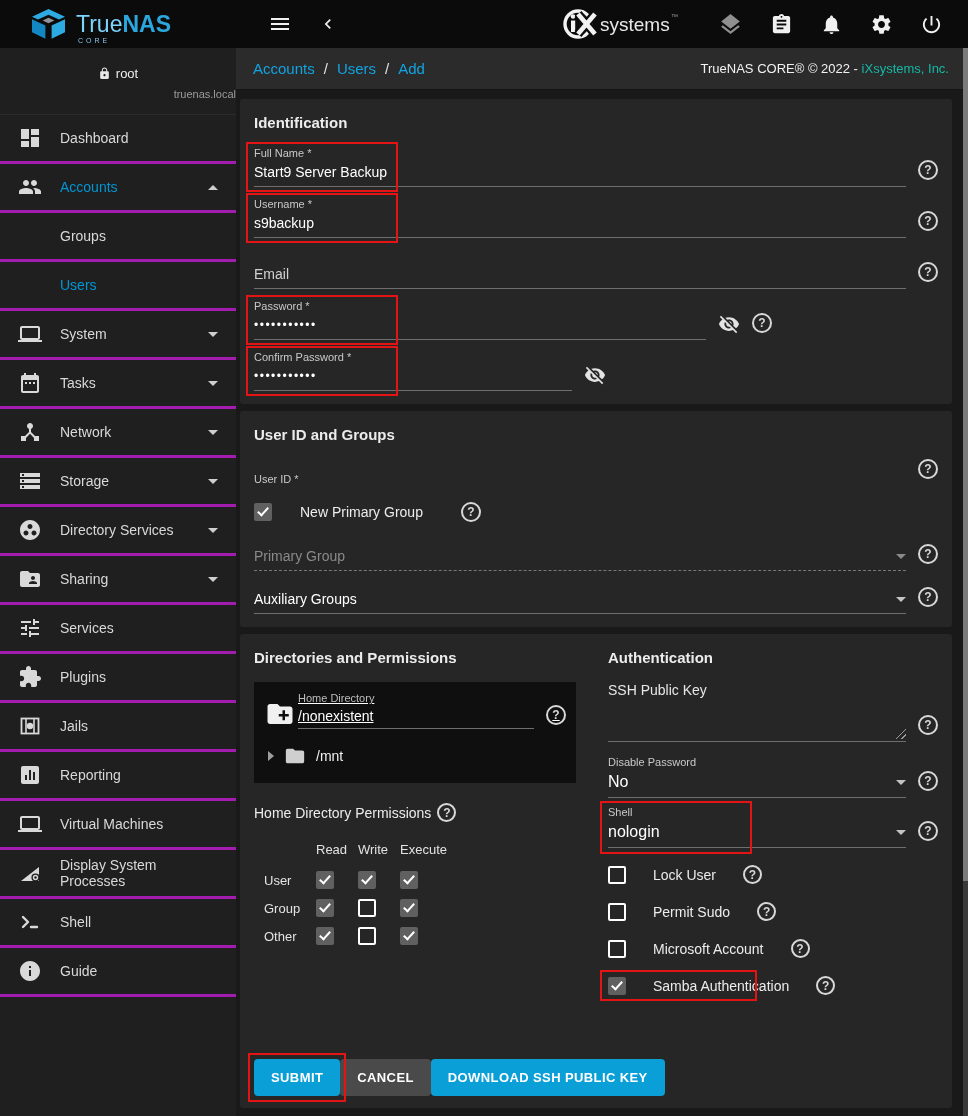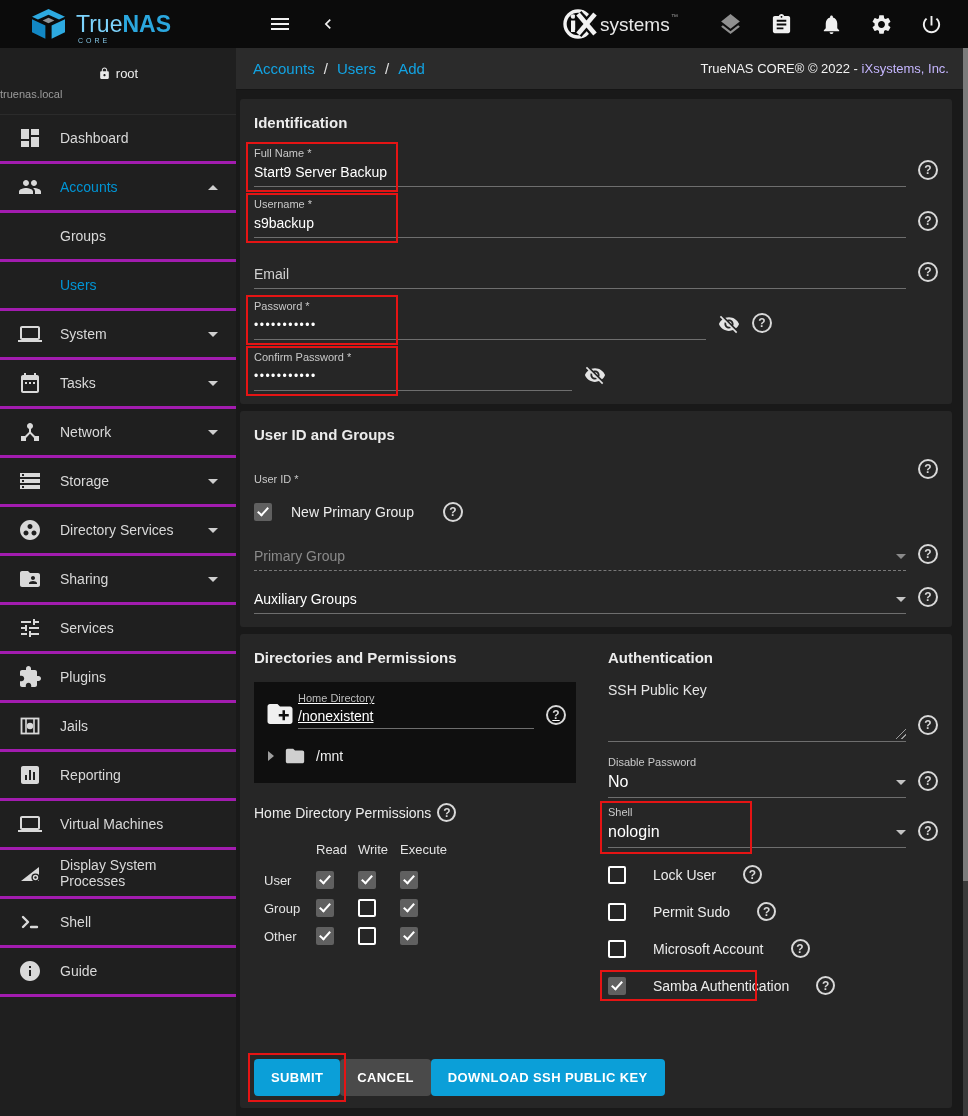--- a/index.html
+++ b/index.html
@@ -24,39 +24,39 @@
   .ix-logo { margin-left:auto; display:flex; align-items:center; }
   .top-icons { display:flex; align-items:center; gap:27px; margin-left:38px; margin-right:25px; }
   .top-icons .iconbtn { padding:0; }
   .tc-gray { color:#8f8f8f; }
 
   
   .shell-row { display:flex; flex:1; min-height:0; }
 
   
   .sidebar { width:236px; flex:none; background:#1f1f1f; overflow:hidden; }
-  .user-block { text-align:left; padding:18px 0 14px; border-bottom:1px solid #2b2b2b; }
+  .user-block { text-align:right; padding:18px 0 14px; border-bottom:1px solid #2b2b2b; }
   .user-name { font-size:13px; color:#ededed; display:flex; justify-content:center; align-items:center; gap:5px; }
   .user-host { font-size:11px; color:#9b9b9b; margin-top:7px; }
   .nav-item { height:49px; display:flex; align-items:center; padding:0 18px; border-bottom:3px solid #a21caf; font-size:14px; color:#d9d9d9; cursor:pointer; }
   .nav-item .ic { width:24px; height:24px; margin-right:18px; flex:none; display:flex; align-items:center; color:#d9d9d9; }
   .nav-item.child { padding-left:60px; }
   .nav-item.active .lbl { color:#0095d5; }
   .chev { margin-left:auto; width:0; height:0; }
   .chev.down { border-left:5px solid transparent; border-right:5px solid transparent; border-top:5px solid #cfcfcf; }
   .chev.up   { border-left:5px solid transparent; border-right:5px solid transparent; border-bottom:5px solid #cfcfcf; }
 
   
   .content { flex:1; display:flex; flex-direction:column; min-width:0; padding-right:5px; }
   .breadcrumb-bar { height:42px; flex:none; background:#2b2b2b; display:flex; align-items:center; padding:0 14px 0 17px; border-bottom:1px solid #151515; }
   .breadcrumb { display:flex; align-items:center; font-size:15px; }
   .breadcrumb a { color:#12a3e2; text-decoration:none; cursor:pointer; }
   .breadcrumb .sep { color:#e0e0e0; padding:0 9px; }
   .copyright { margin-left:auto; font-size:13px; color:#f2f2f2; }
-  .copyright a { color:#c4b5fd; text-decoration:none; cursor:pointer; }
+  .copyright a { color:#14b8a6; text-decoration:none; cursor:pointer; }
 
   .cards { flex:1; min-height:0; display:flex; flex-direction:column; gap:7px; padding:9px 11px 8px 4px; }
   .card { background:#262626; border-radius:3px; padding:11px 14px; }
   .card:last-child { flex:1; display:flex; flex-direction:column; overflow:hidden; padding-bottom:12px; }
   h2.section { font-size:15px; font-weight:700; color:#ececec; margin:4px 0 16px; }
 
   
   .frow { display:flex; align-items:flex-end; margin-bottom:11px; }
   .field { position:relative; flex:1; min-width:0; }
   .field.fixed455 { flex:none; width:452px; }
@@ -78,21 +78,21 @@
 
   .red-frame { position:absolute; left:-8px; top:-5px; width:152px; height:50px; border:2px solid #e51414; pointer-events:none; z-index:2; }
   .red-frame.tall { height:53px; }
 
   
   .cb { width:18px; height:18px; border-radius:2px; flex:none; position:relative; cursor:pointer; }
   .cb.unchecked { border:2px solid #fff; background:transparent; }
   .cb.checked { background:#606060; }
   .cb.checked::after { content:""; position:absolute; left:6px; top:2px; width:4px; height:9px;
                        border:solid #fff; border-width:0 2px 2px 0; transform:rotate(42deg); }
-  .cbrow { display:flex; align-items:center; gap:19px; margin:16px 0 22px; font-size:14px; color:#ececec; }
+  .cbrow { display:flex; align-items:center; gap:28px; margin:16px 0 22px; font-size:14px; color:#ececec; }
 
   
   .two-col { display:flex; min-height:0; }
   .left-col { width:322px; flex:none; }
   .right-col { flex:1; margin-left:32px; min-width:0; }
 
   .home-panel { background:#0f0f0f; padding:10px 10px 14px; margin-bottom:20px; }
   .hd-row { display:flex; align-items:flex-end;text-decoration:underline; }
   .hd-icon { color:#f0f0f0; flex:none; margin-right:2px; display:flex; }
   .hd-field { flex:1; min-width:0; }

